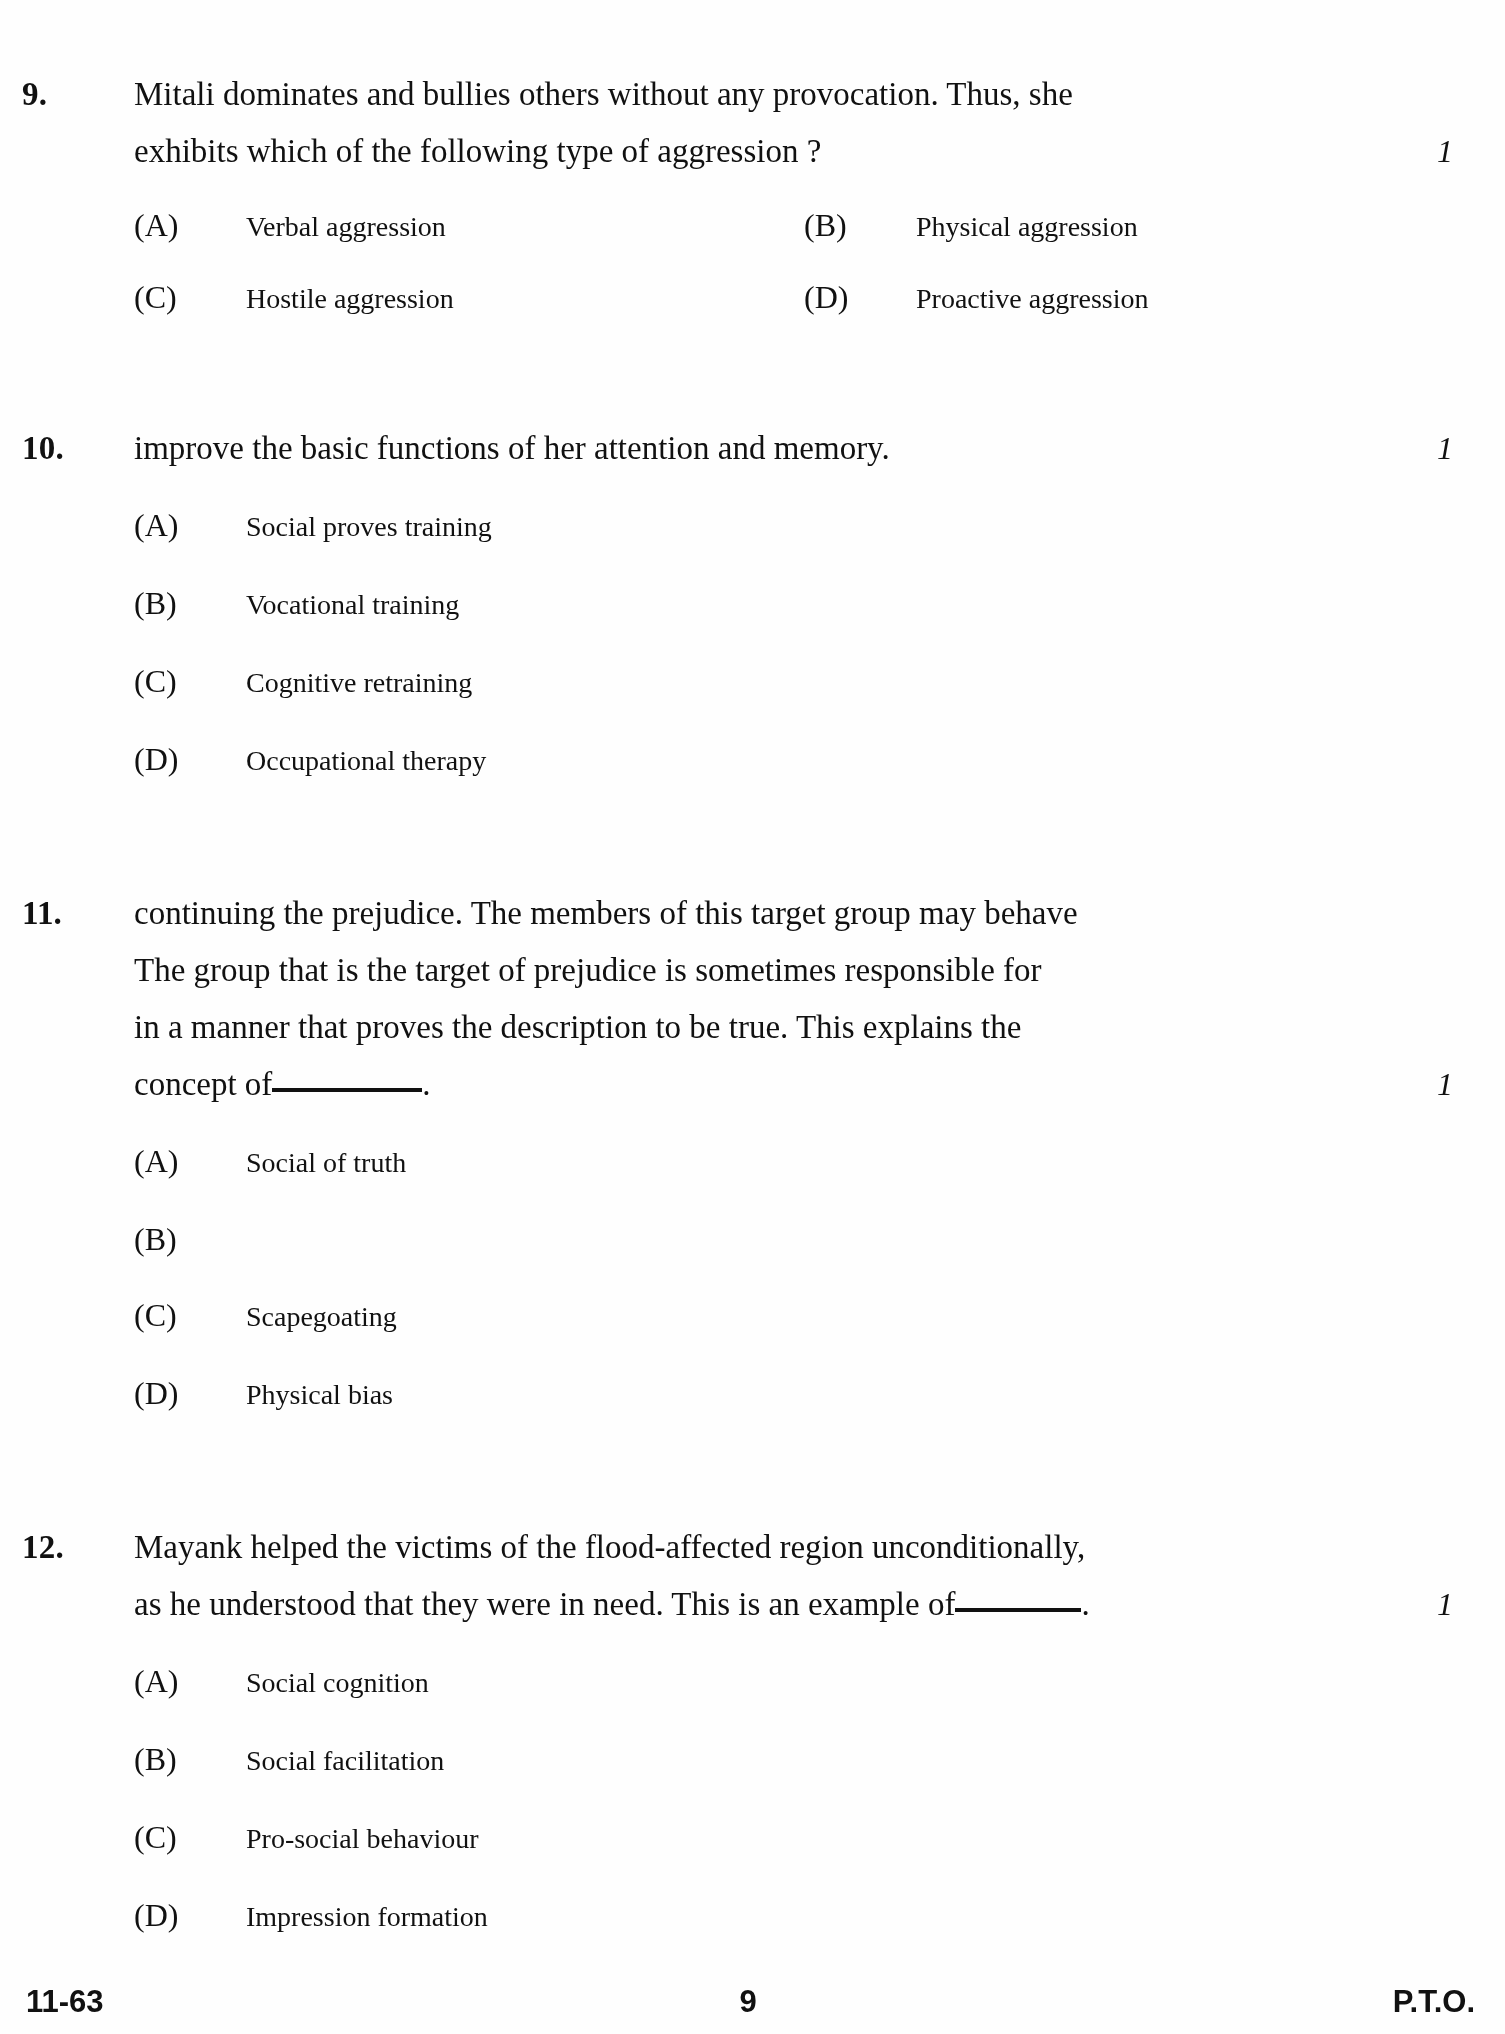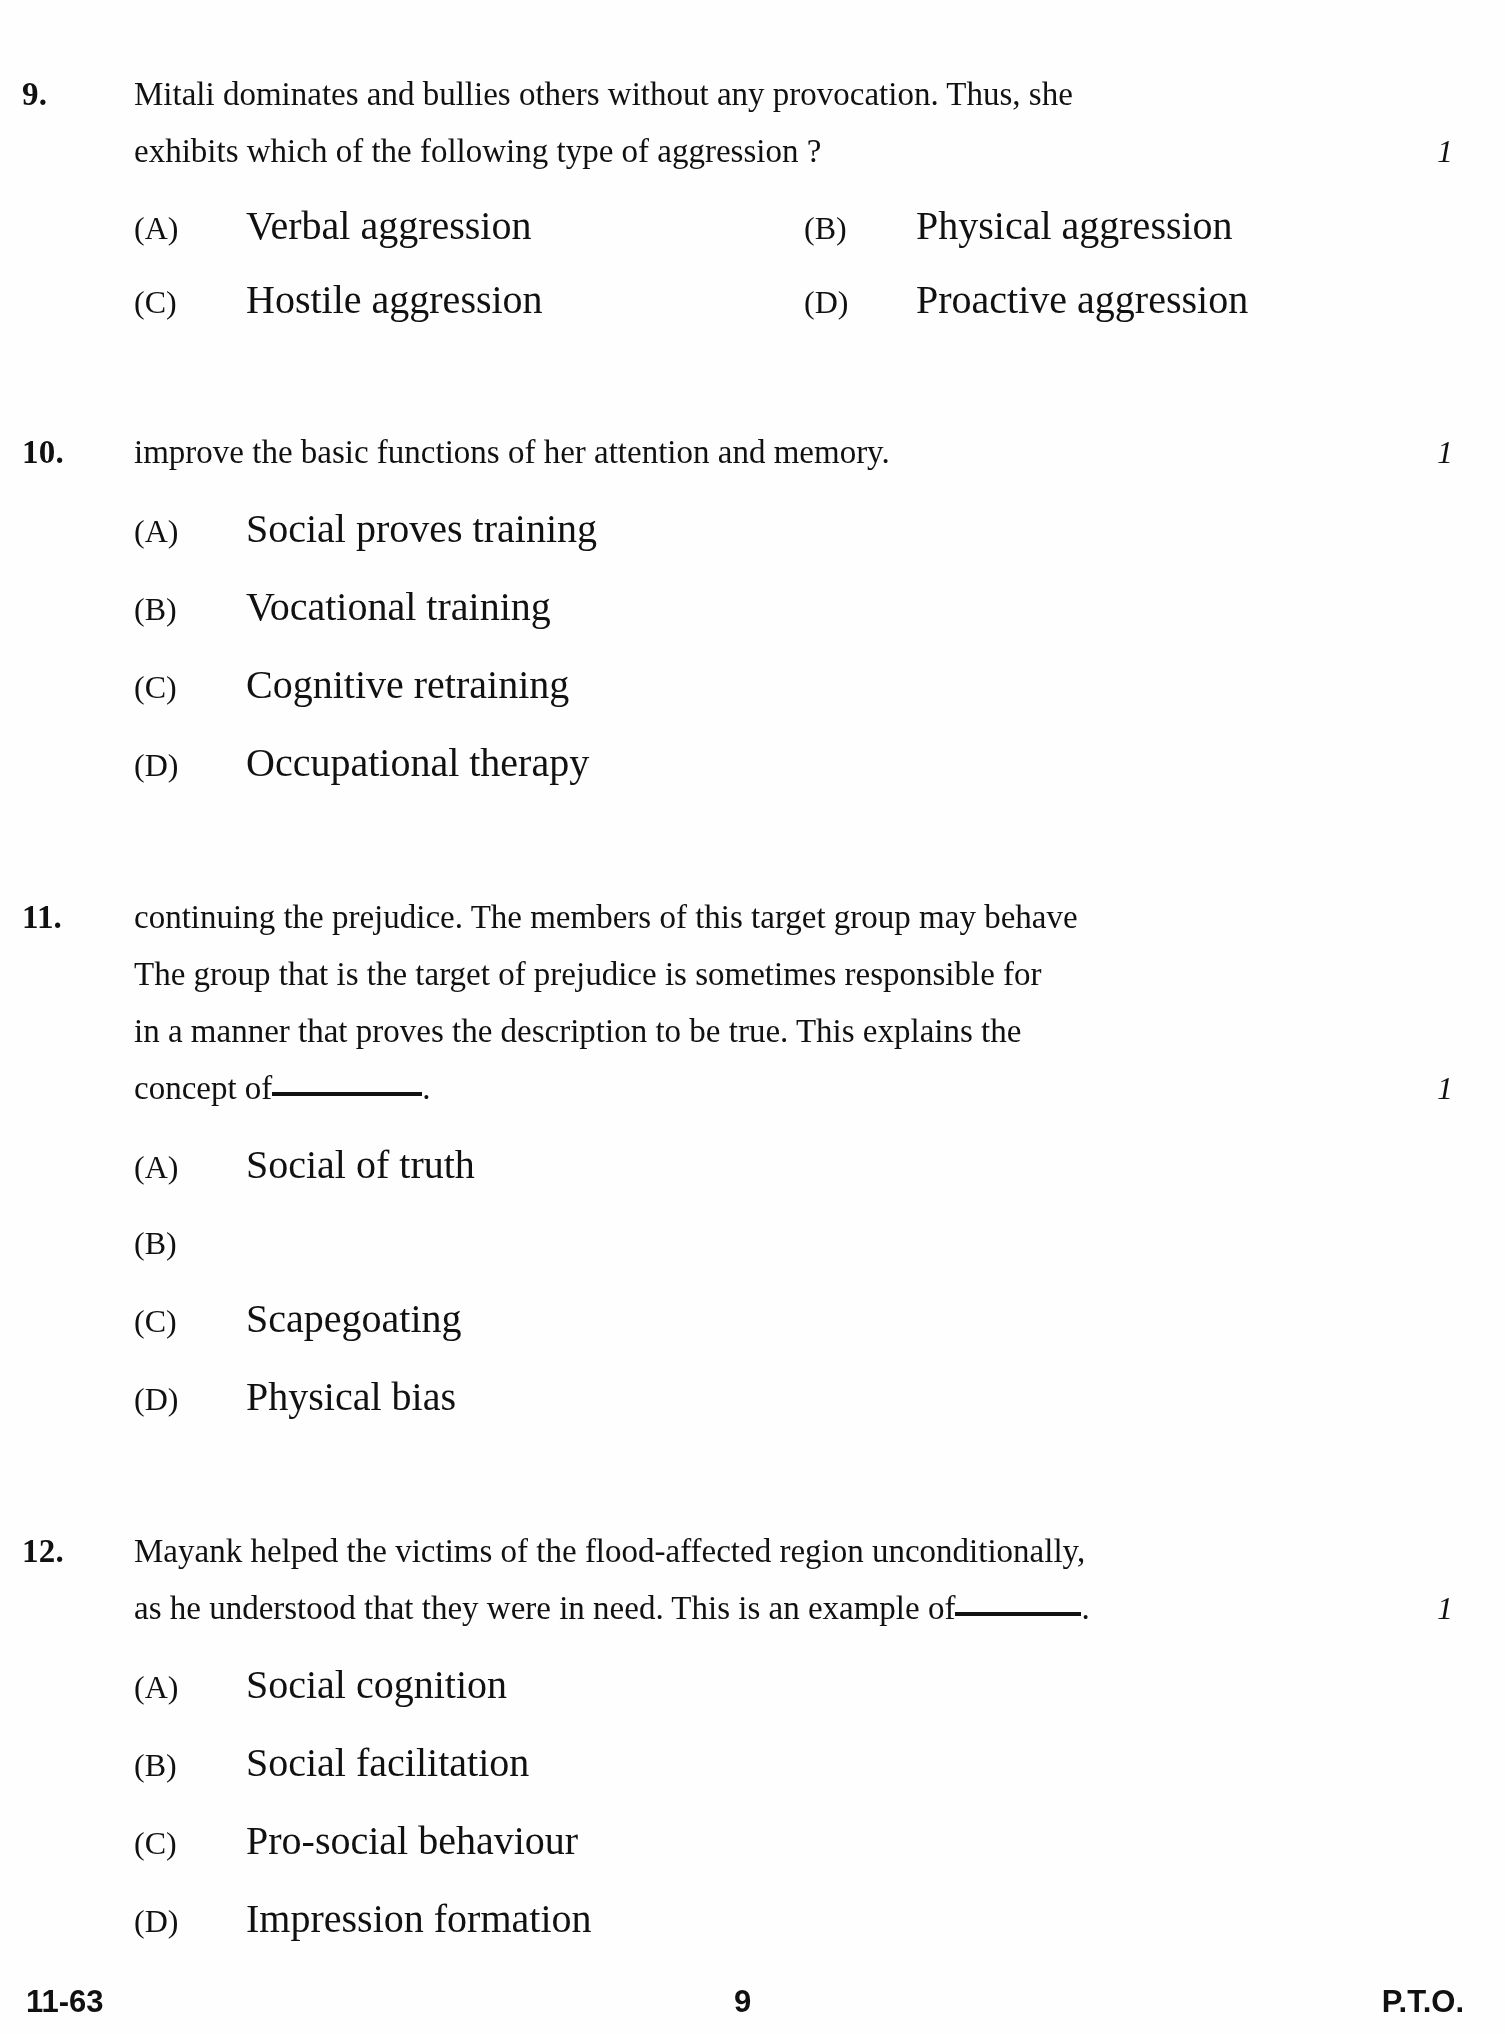--- a/index.html
+++ b/index.html
@@ -90,31 +90,31 @@
     display: flex;
     align-items: baseline;
   }
   .opt-col-a { flex: 0 0 670px; }
   .opt-col-b { flex: 1 1 auto; }
   .opt-letter {
     flex: 0 0 112px;
     font-size: 32px;
   }
   .opt-text {
-    font-size: 40px;
+    font-size: 28px;
   }
   .opt-stack .opt-row { line-height: 76px; }
   .gap-md { height: 66px; }
   .gap-lg { height: 86px; }
 
   
   .footer {
     position: absolute;
     left: 0;
-    right: 15px;
+    right: 4px;
     bottom: 14px;
     display: flex;
     padding: 0 26px;
     font-family: "Liberation Sans", "DejaVu Sans", sans-serif;
     font-weight: bold;
     font-size: 31px;
   }
   .footer-left { flex: 0 0 auto; }
   .footer-center {
     flex: 1 1 auto;

